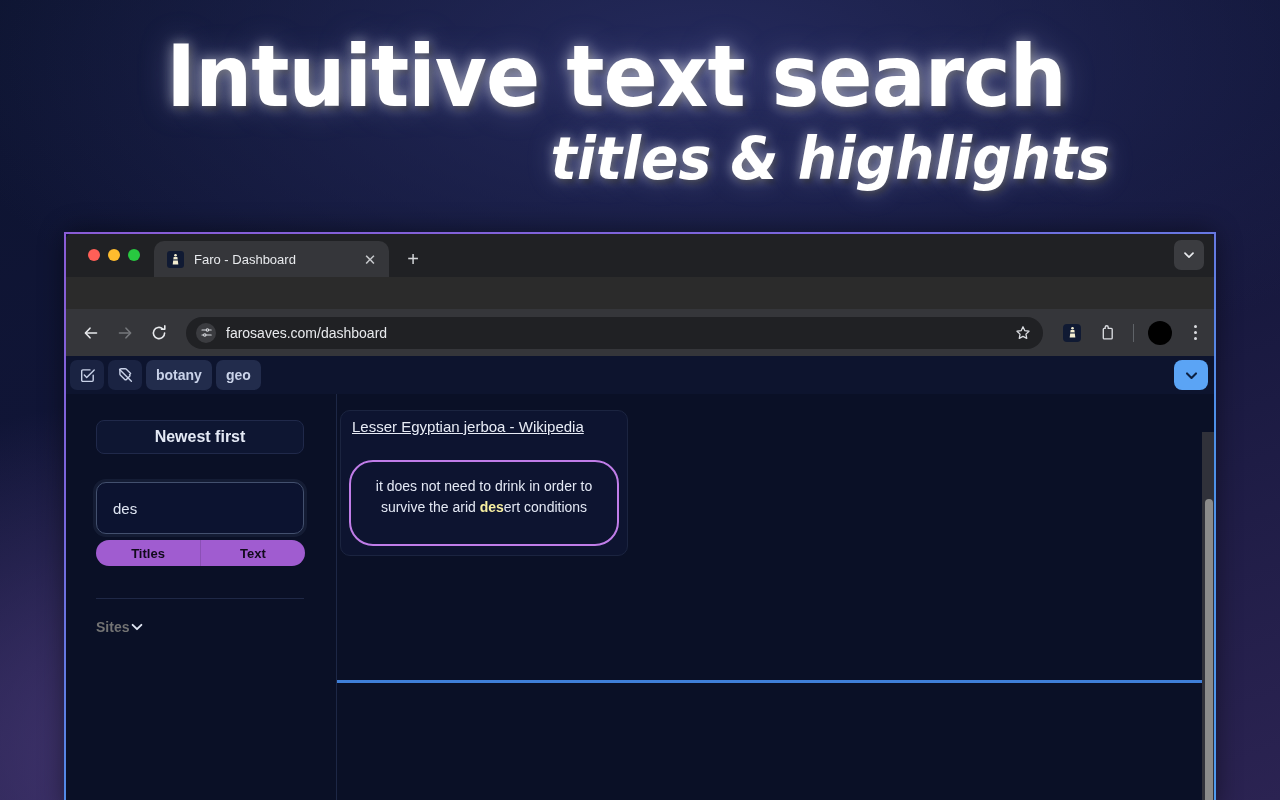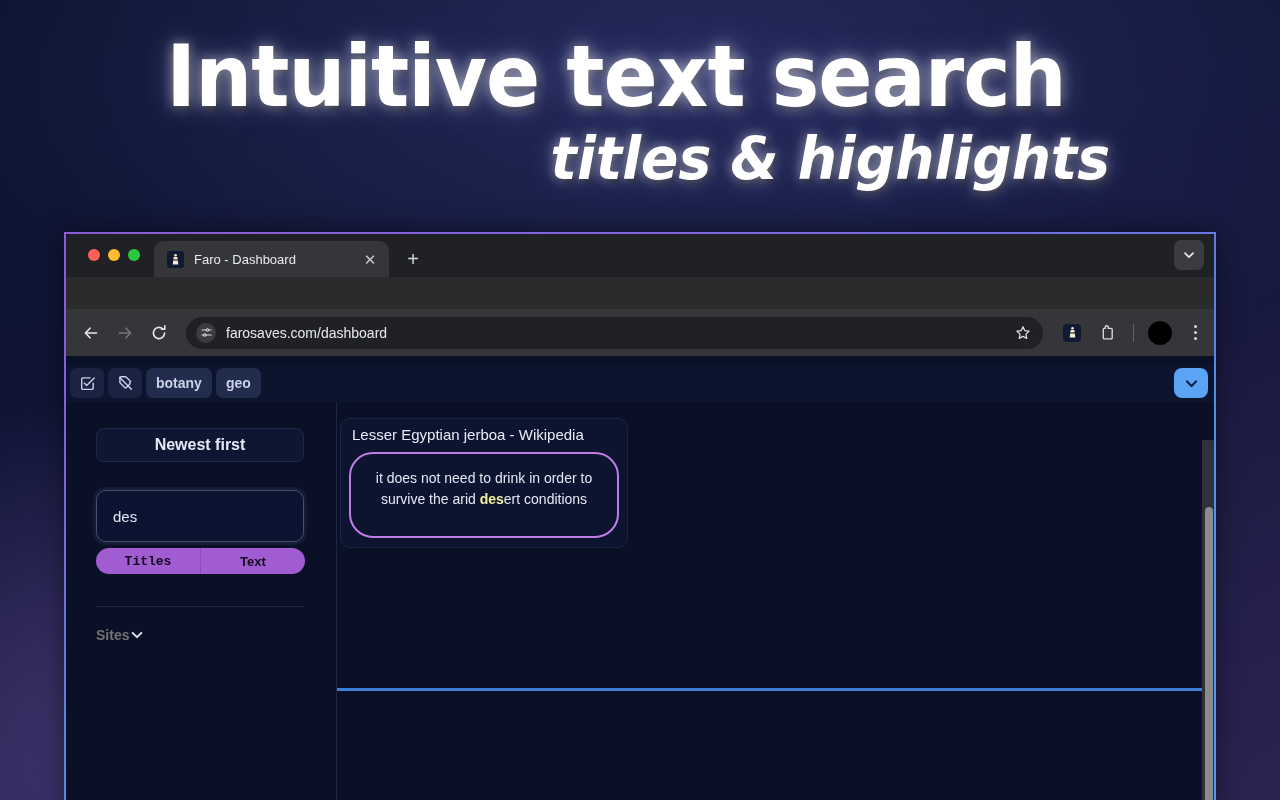--- a/index.html
+++ b/index.html
@@ -212,21 +212,20 @@
 
   .app-toolbar {
     height: 38px;
     background: #0d142e;
     display: flex;
     align-items: center;
     padding: 0 6px 0 6px;
     gap: 2px;
     position: relative;
     flex: 0 0 auto;
-    margin-top: 8px;
   }
   .tb-btn {
     height: 30px;
     min-width: 34px;
     padding: 0 10px;
     border-radius: 7px;
     background: #1a2342;
     display: flex;
     align-items: center;
     justify-content: center;
@@ -296,21 +295,21 @@
     overflow: hidden;
     background: #a05cd0;
   }
   .seg > div {
     flex: 1;
     display: flex; align-items: center; justify-content: center;
     font-size: 13px;
     font-weight: bold;
     color: #110a1c;
   }
-  .seg > div:first-child { border-right: 1px solid rgba(0,0,0,0.13); font-family: Liberation Mono, monospace; }
+  .seg > div:first-child { border-right: 1px solid rgba(0,0,0,0.13); }
   .sidebar-divider {
     height: 1px;
     background: #1f2846;
     margin: 32px 0 0 0;
   }
   .sites-row {
     height: 56px;
     display: flex;
     align-items: center;
     justify-content: flex-start;
@@ -332,22 +331,23 @@
     margin-left: 3px;
     border: 1px solid #1b2440;
     border-radius: 10px;
     background: #0d1430;
     padding: 7px 8px 9px 8px;
   }
   .result-title {
     color: #e7ebf5;
     font-size: 15px;
     line-height: 1.2;
-    padding: 0 2px 8px 3px;
+    padding: 0 2px 24px 3px;
     white-space: nowrap;
+    text-decoration: underline;
   }
   .snippet {
     border: 2px solid #c07de8;
     border-radius: 24px;
     padding: 14px 12px 26px 12px;
     text-align: center;
     color: #e3e8f4;
     font-size: 14px;
     line-height: 1.5;
   }

